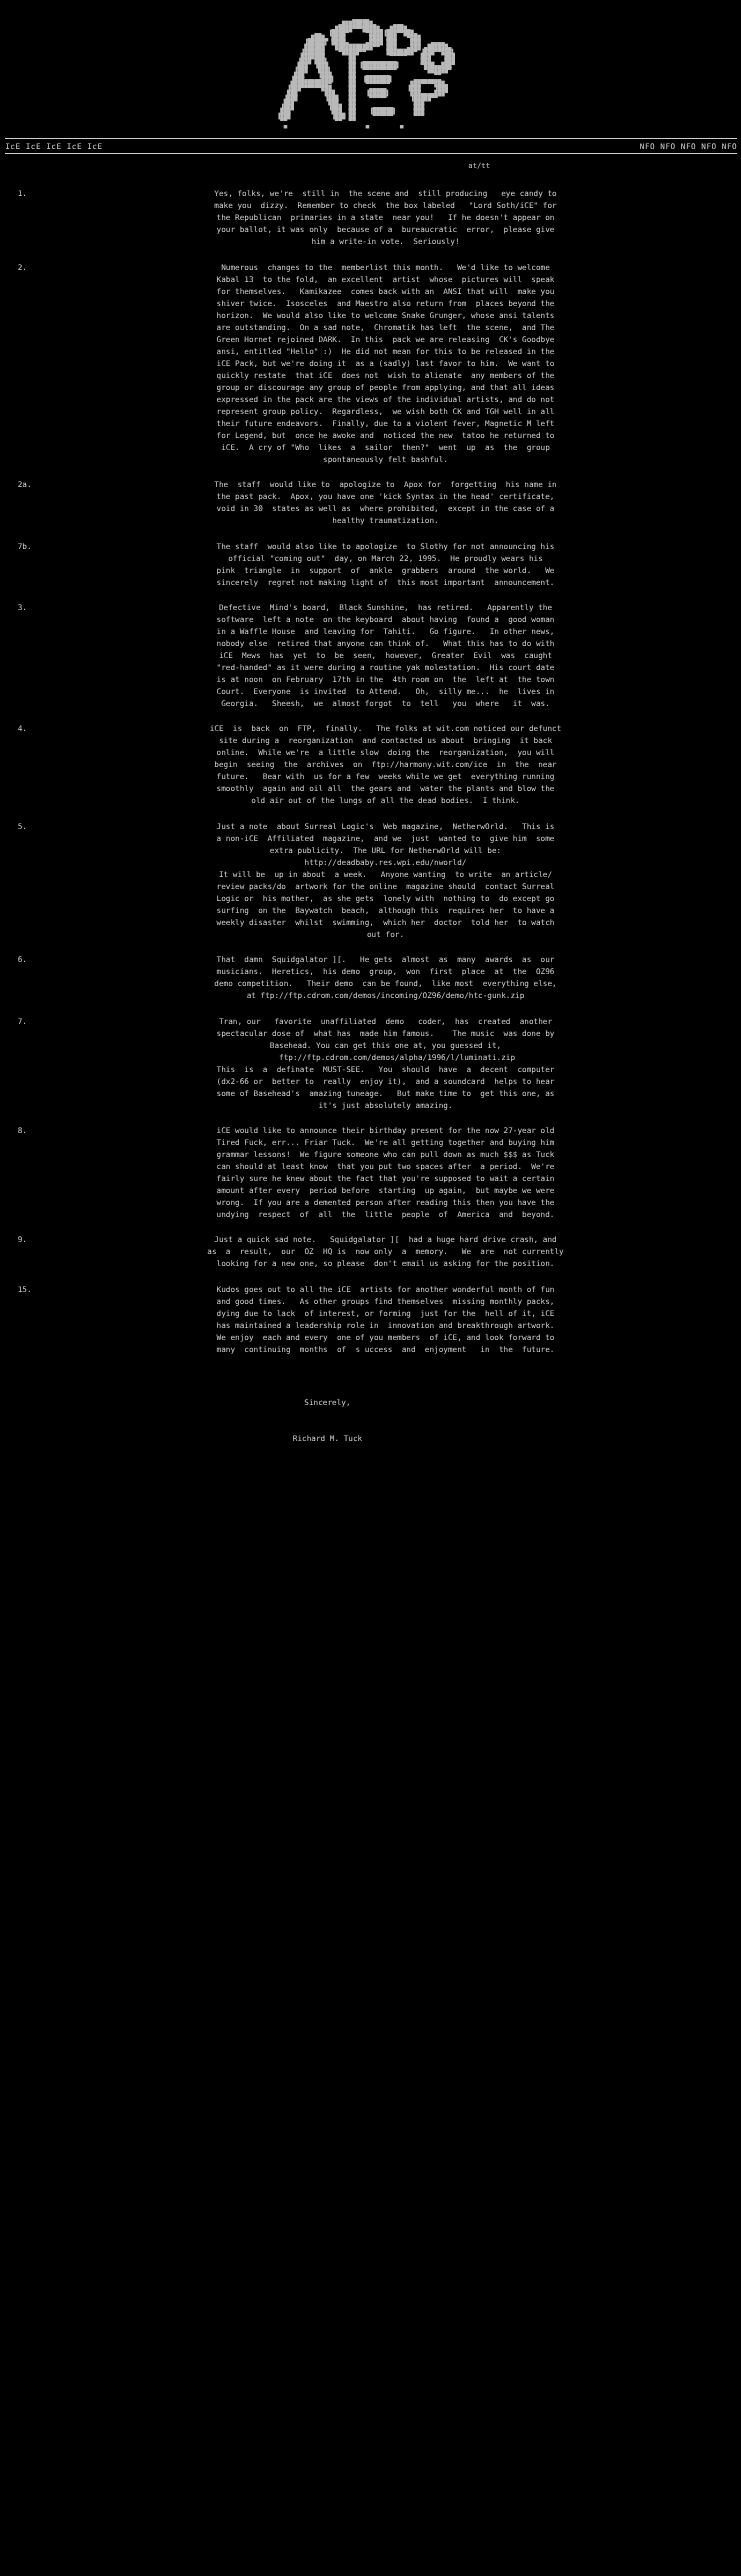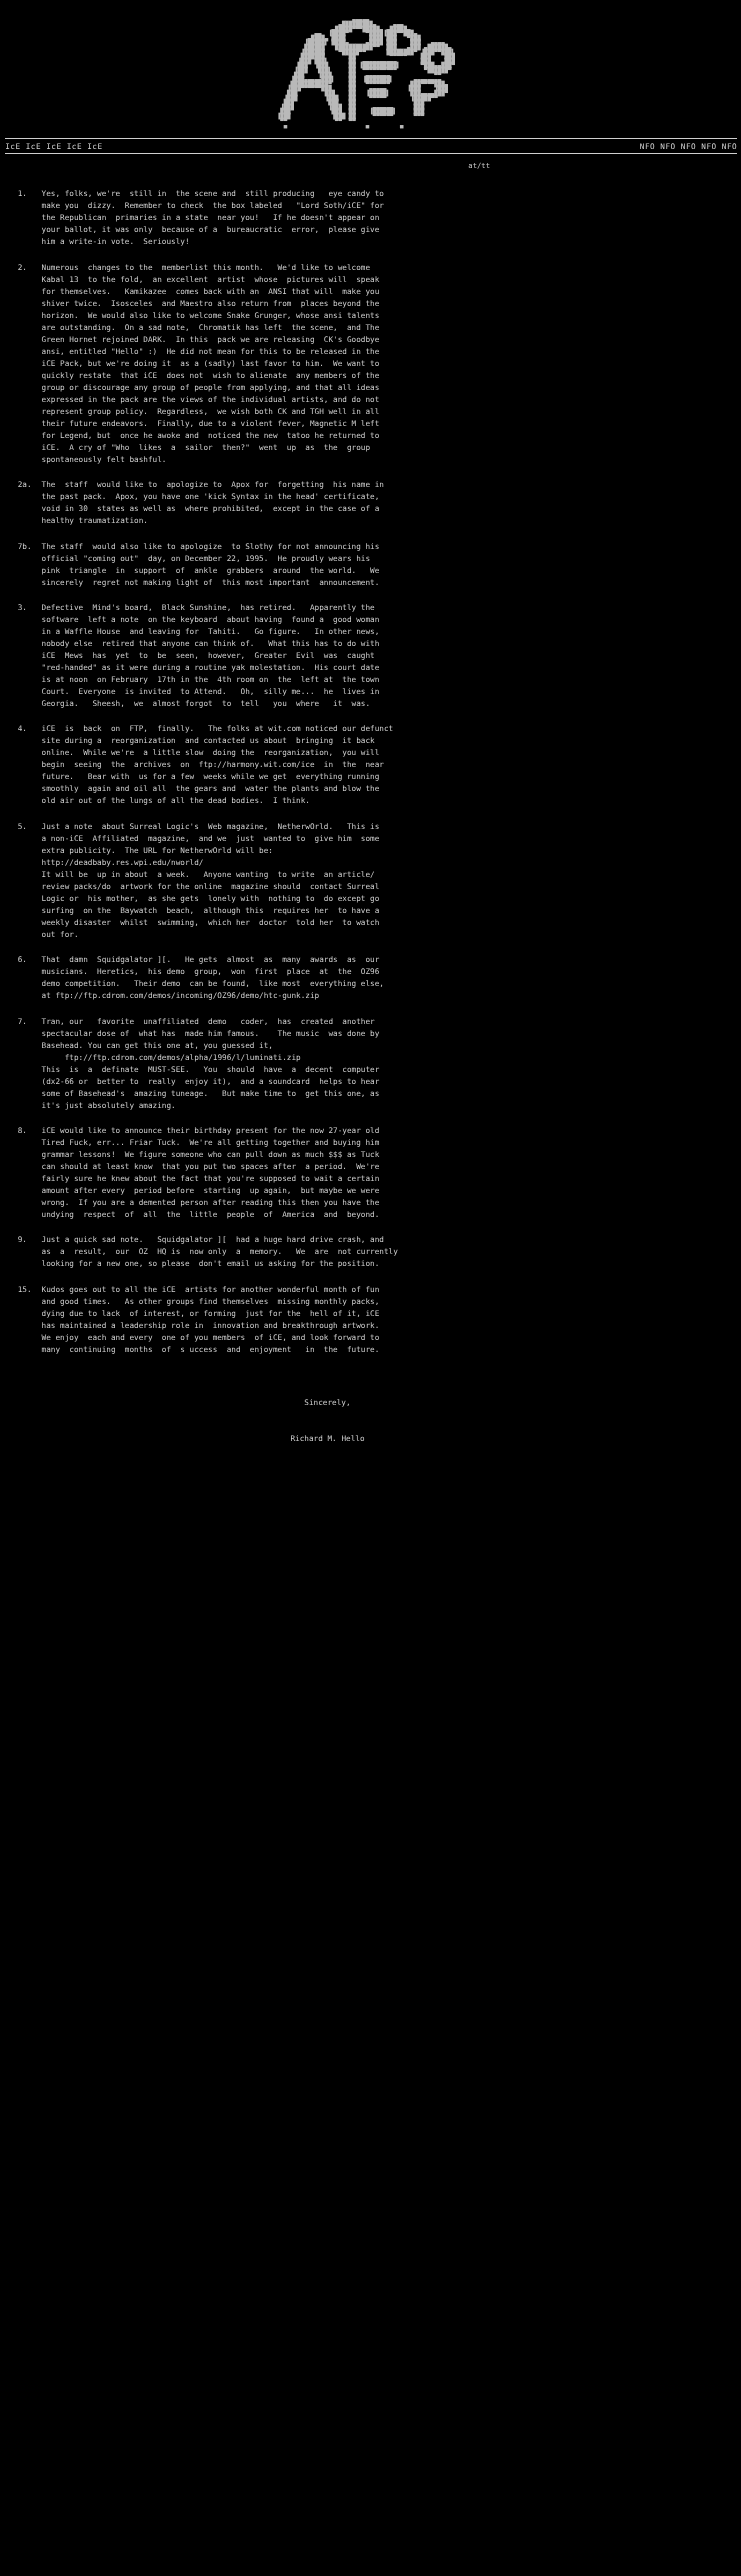--- a/index.html
+++ b/index.html
@@ -94,20 +94,21 @@
     box-sizing: border-box;
     white-space: pre;
   }
   .item-body {
     flex: 1 1 auto;
     font-size: 7.7px;
     line-height: 12px;
     color: #cfcfcf;
     white-space: pre-wrap;
     word-spacing: 0px;
+    text-align: center;
   }
   .sig {
     margin-top: 17.5px;
     padding-right: 87px;
     text-align: center;
     font-size: 7.7px;
     line-height: 12px;
     color: #cfcfcf;
     white-space: pre;
   }
@@ -193,21 +194,21 @@
       <div class="item-num">2a.</div>
       <div class="item-body">The  staff  would like to  apologize to  Apox for  forgetting  his name in
 the past pack.  Apox, you have one 'kick Syntax in the head' certificate,
 void in 30  states as well as  where prohibited,  except in the case of a
 healthy traumatization.</div>
     </div>
 
     <div class="item">
       <div class="item-num">7b.</div>
       <div class="item-body">The staff  would also like to apologize  to Slothy for not announcing his
-official "coming out"  day, on December 22, 1995.  He proudly wears his
+official "coming out"  day, on March 22, 1995.  He proudly wears his
 pink  triangle  in  support  of  ankle  grabbers  around  the world.   We
 sincerely  regret not making light of  this most important  announcement.</div>
     </div>
 
     <div class="item">
       <div class="item-num">3.</div>
       <div class="item-body">Defective  Mind's board,  Black Sunshine,  has retired.   Apparently the
 software  left a note  on the keyboard  about having  found a  good woman
 in a Waffle House  and leaving for  Tahiti.   Go figure.   In other news,
 nobody else  retired that anyone can think of.   What this has to do with
@@ -287,18 +288,18 @@
       <div class="item-body">Kudos goes out to all the iCE  artists for another wonderful month of fun
 and good times.   As other groups find themselves  missing monthly packs,
 dying due to lack  of interest, or forming  just for the  hell of it, iCE
 has maintained a leadership role in  innovation and breakthrough artwork.
 We enjoy  each and every  one of you members  of iCE, and look forward to
 many  continuing  months  of  s uccess  and  enjoyment   in  the  future.</div>
     </div>
 
     <div class="sig">
       <div>Sincerely,</div>
-      <div>Richard M. Hello</div>
+      <div>Richard M. Tuck</div>
     </div>
 
   </div>
 </div>
 
 
 </body></html>

